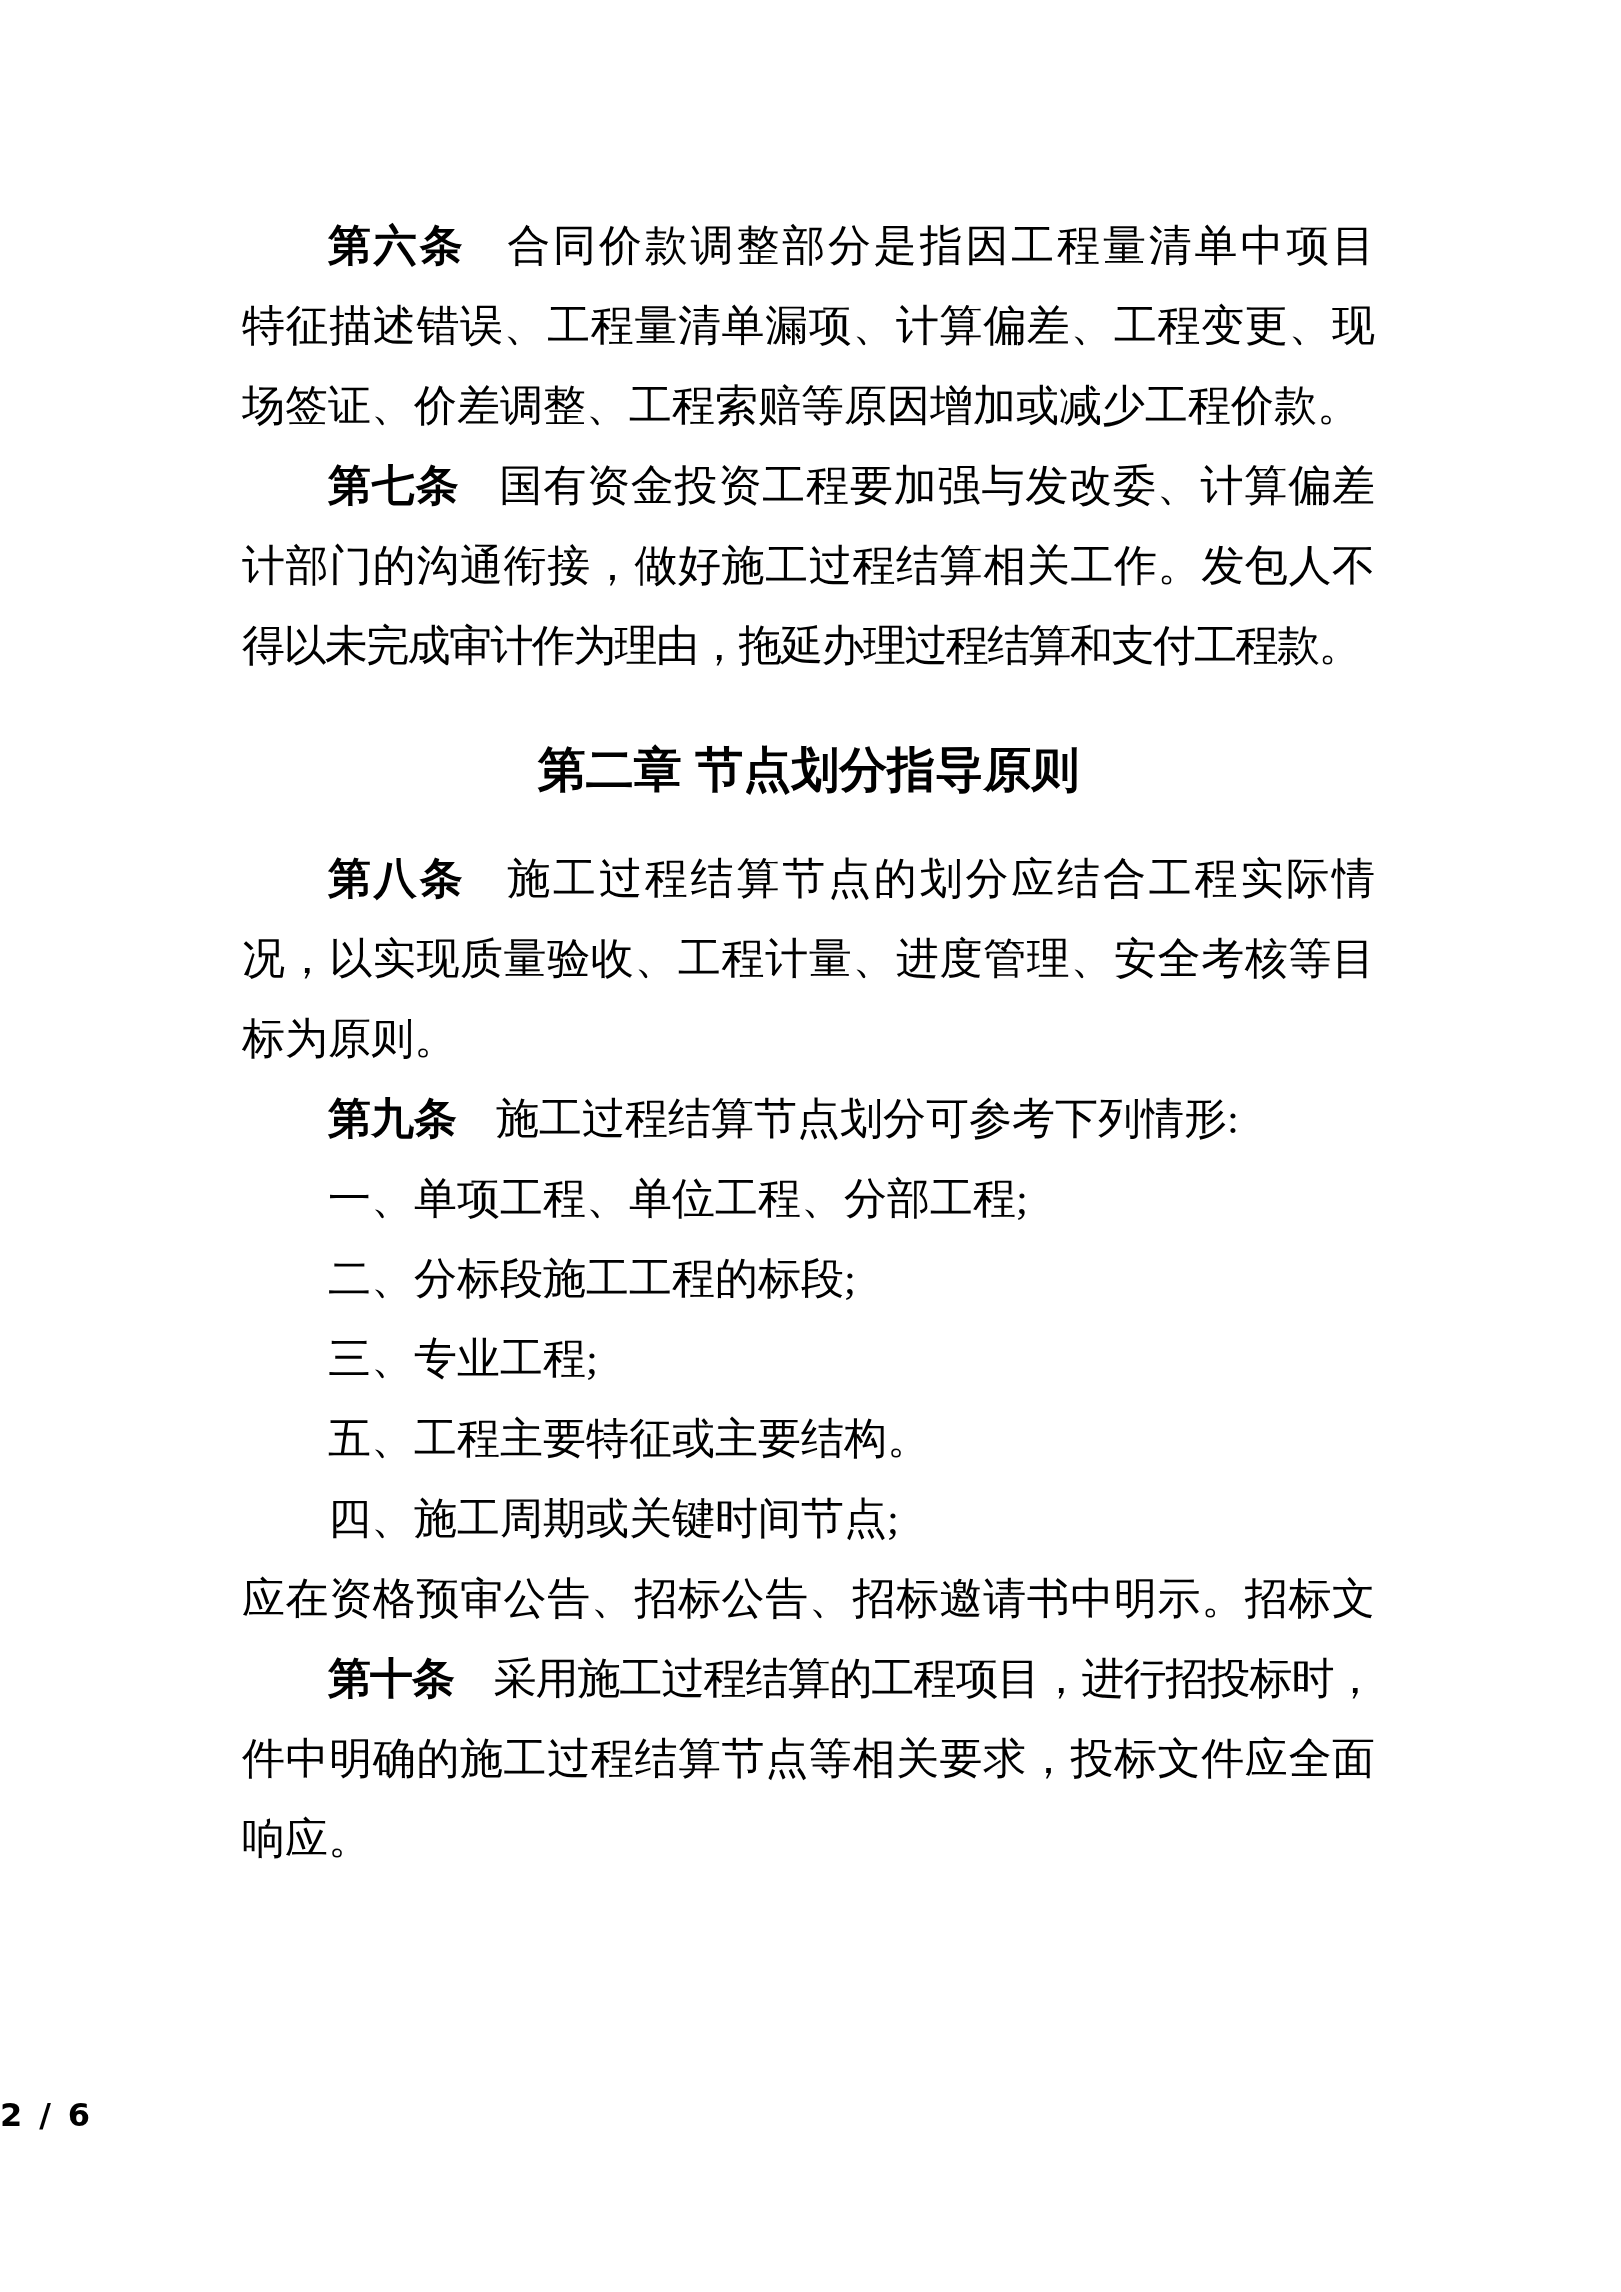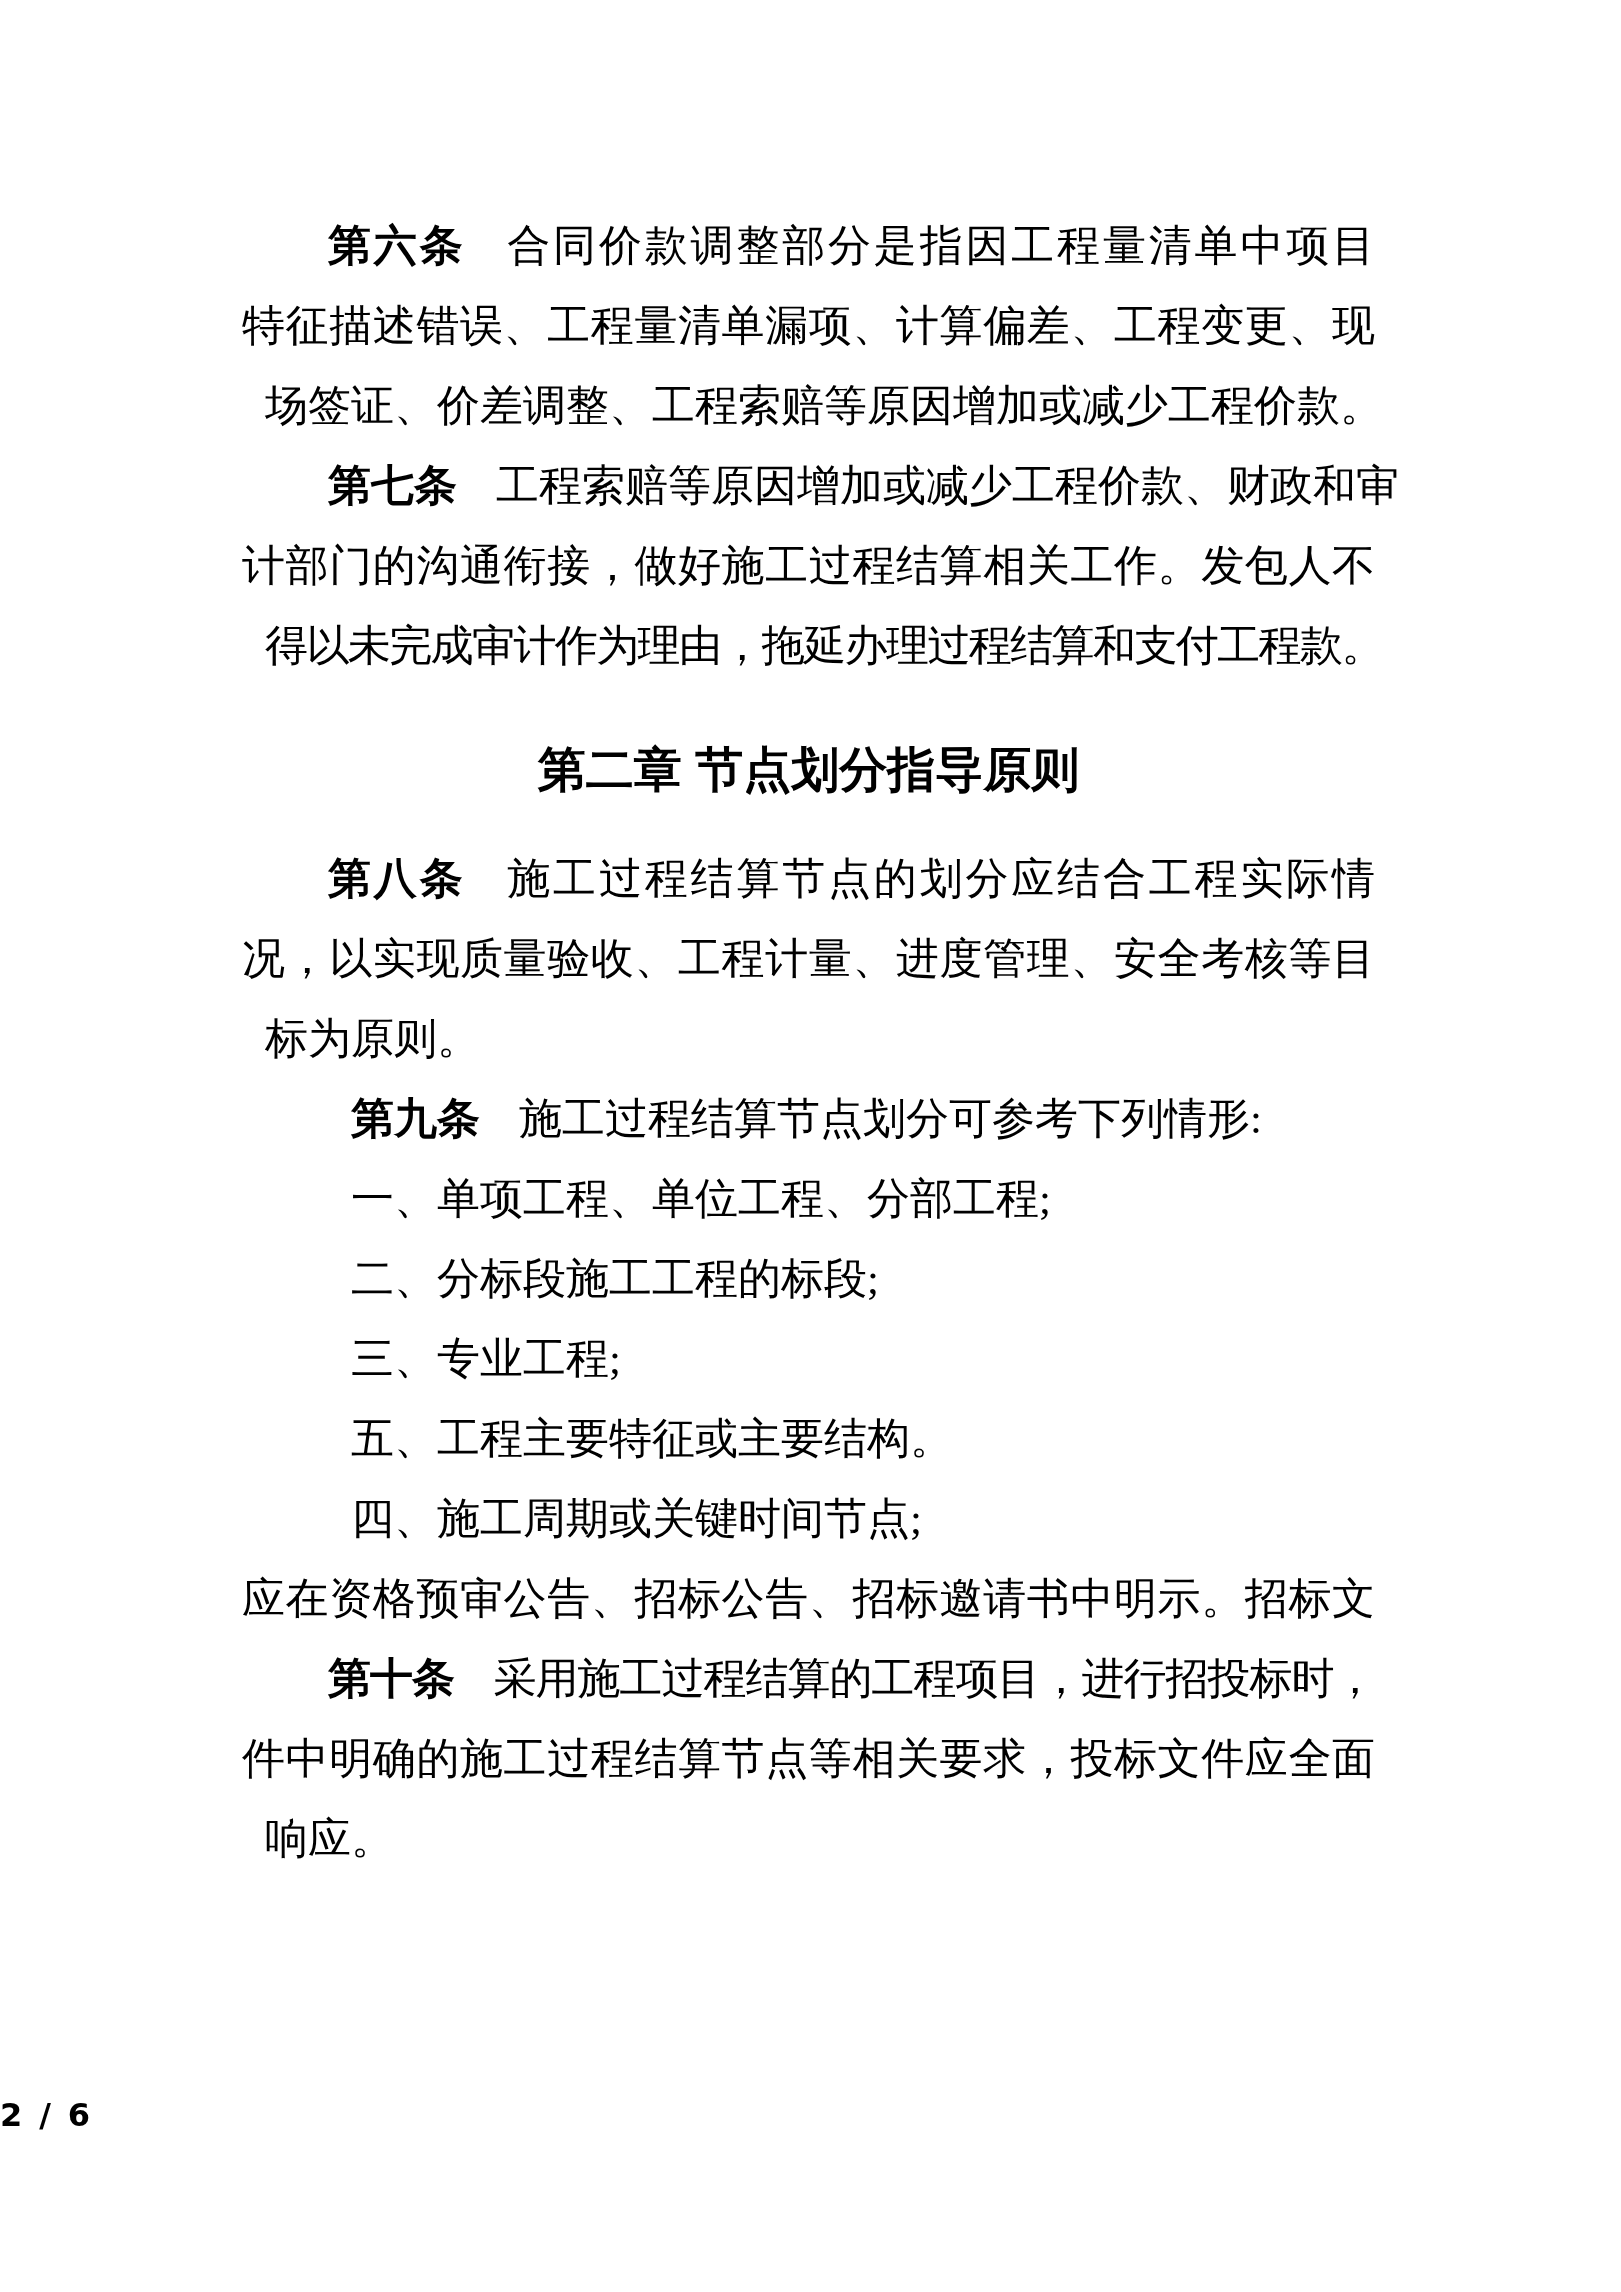--- a/index.html
+++ b/index.html
@@ -12,21 +12,21 @@
   .page { position: absolute; left: 0; top: 0; width: 1425px; height: 2293px; }
   .content { position: absolute; left: 242px; top: 206px; width: 1133px; }
 
   .ln {
     font-size: 43px;
     line-height: 80px;
     text-align: justify;
     white-space: nowrap;
   }
   .ln.full { text-align-last: justify; }
-  .ln.last { text-align-last: left; margin-left: 23px; }
+  .ln.last { text-align-last: left; }
   .ln.tight { letter-spacing: -1.6px; }
   .indent { text-indent: 86px; }
 
   .article-label { font-weight: 700; }
   .label-gap { display: inline-block; width: 39px; }
 
   .chapter-heading {
     font-family: "Liberation Sans", sans-serif;
     font-weight: 700;
     font-size: 48px;
@@ -52,21 +52,21 @@
 <div class="page">
   <div class="content">
 
     <div class="para">
       <div class="ln full indent"><b class="article-label">第六条</b><span class="label-gap"></span><span>合同价款调整部分是指因工程量清单中项目</span></div>
       <div class="ln full">特征描述错误、工程量清单漏项、计算偏差、工程变更、现</div>
       <div class="ln last">场签证、价差调整、工程索赔等原因增加或减少工程价款。</div>
     </div>
 
     <div class="para">
-      <div class="ln full indent"><b class="article-label">第七条</b><span class="label-gap"></span><span>工程索赔等原因增加或减少工程价款、财政和审</span></div>
+      <div class="ln full indent"><b class="article-label">第七条</b><span class="label-gap"></span><span>国有资金投资工程要加强与发改委、计算偏差</span></div>
       <div class="ln full">计部门的沟通衔接，做好施工过程结算相关工作。发包人不</div>
       <div class="ln last tight">得以未完成审计作为理由，拖延办理过程结算和支付工程款。</div>
     </div>
 
     <div class="chapter-heading">第二章 节点划分指导原则</div>
 
     <div class="para">
       <div class="ln full indent"><b class="article-label">第八条</b><span class="label-gap"></span><span>施工过程结算节点的划分应结合工程实际情</span></div>
       <div class="ln full">况，以实现质量验收、工程计量、进度管理、安全考核等目</div>
       <div class="ln last">标为原则。</div>

